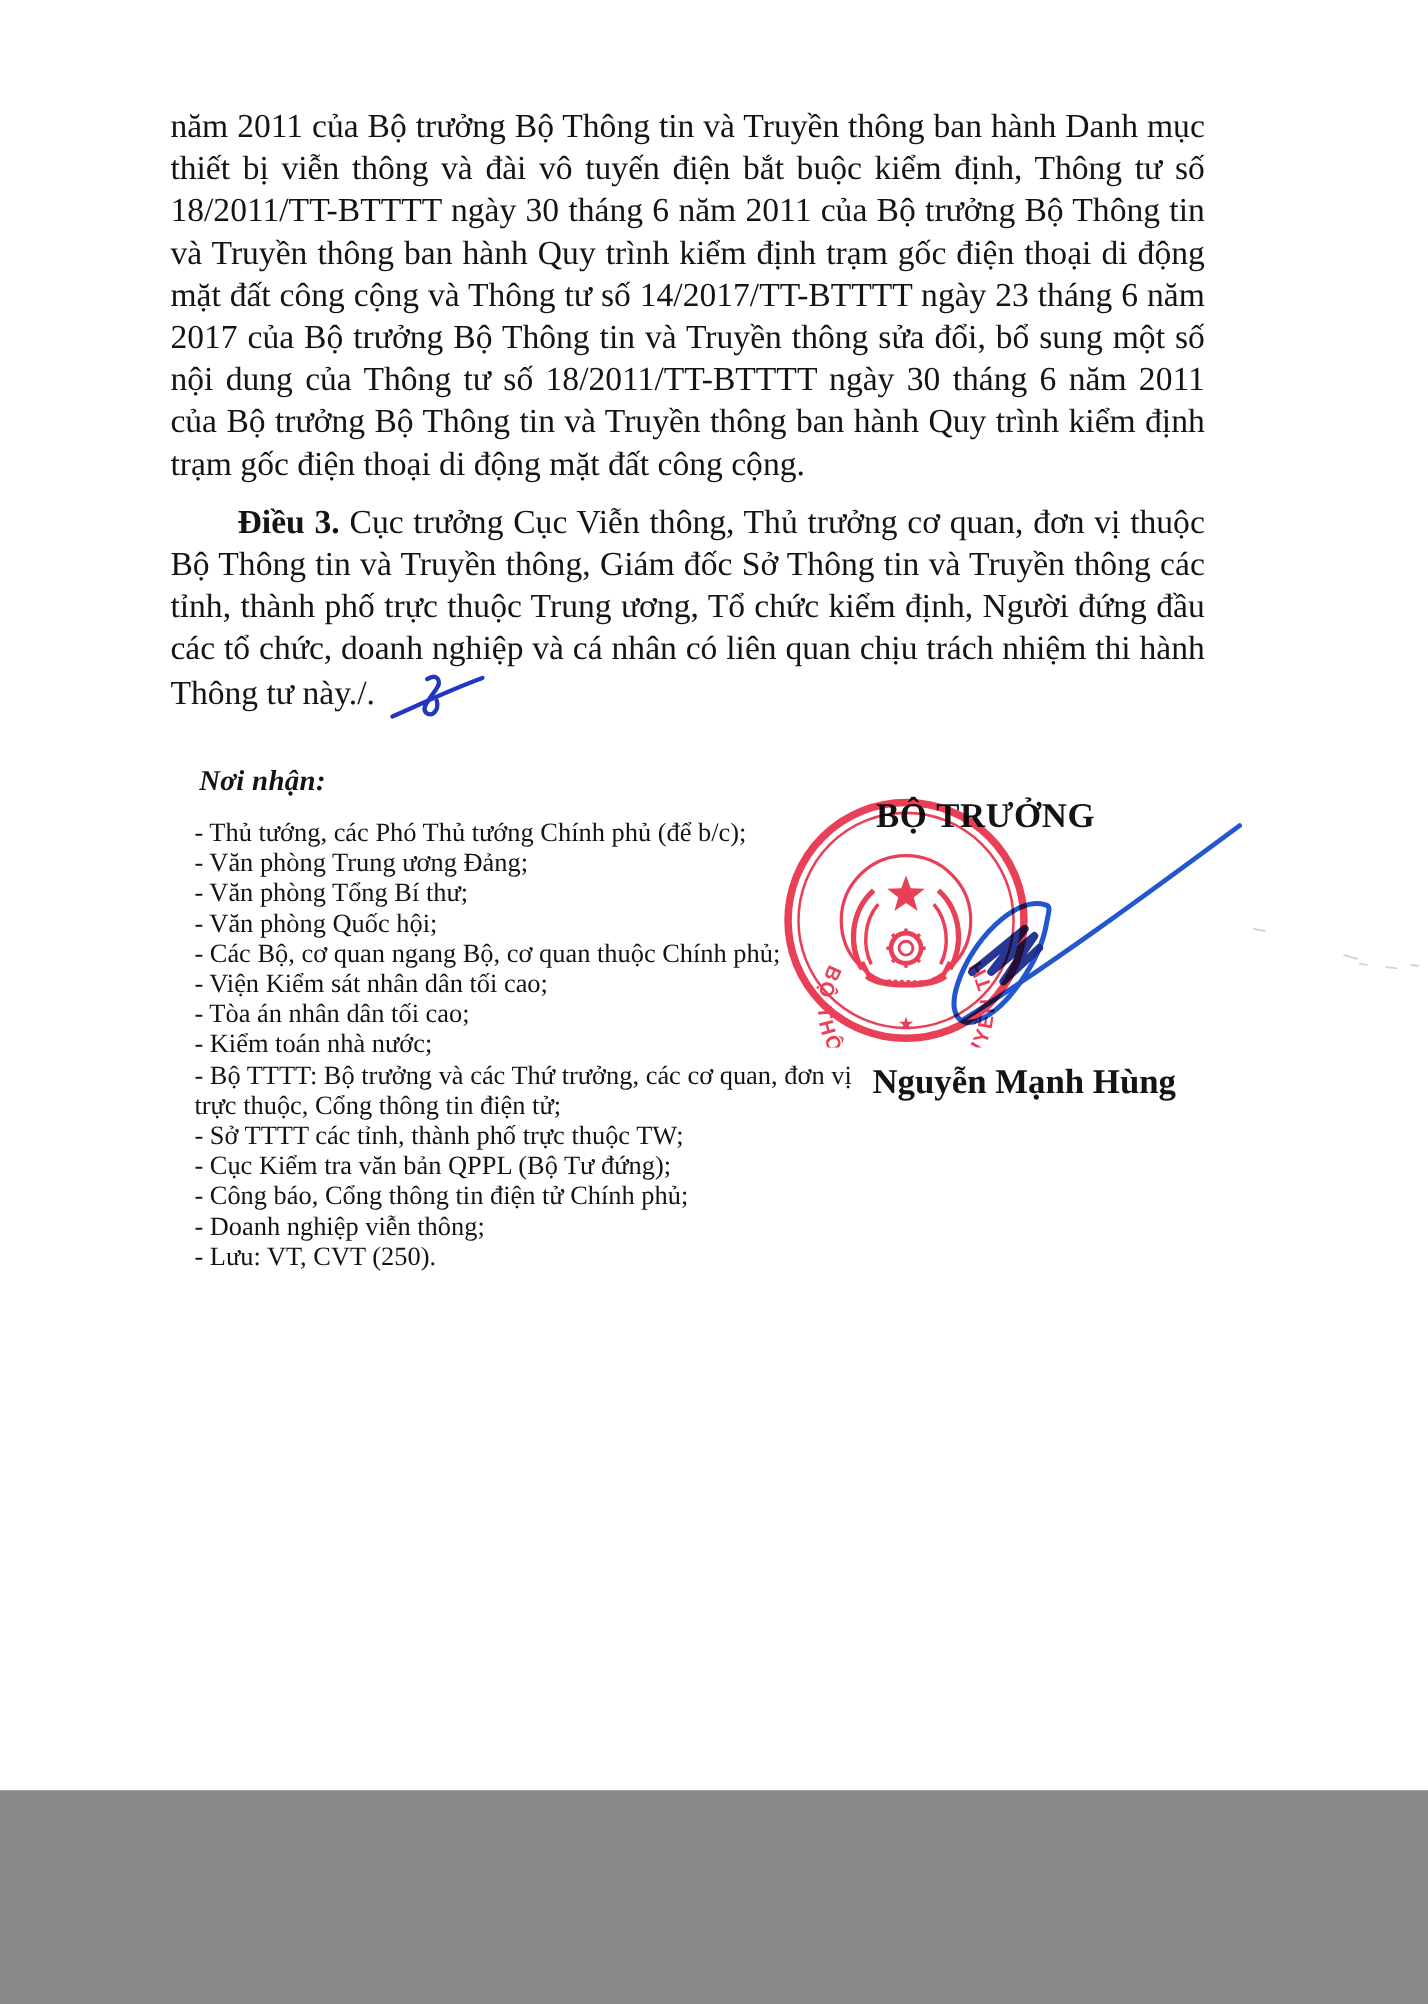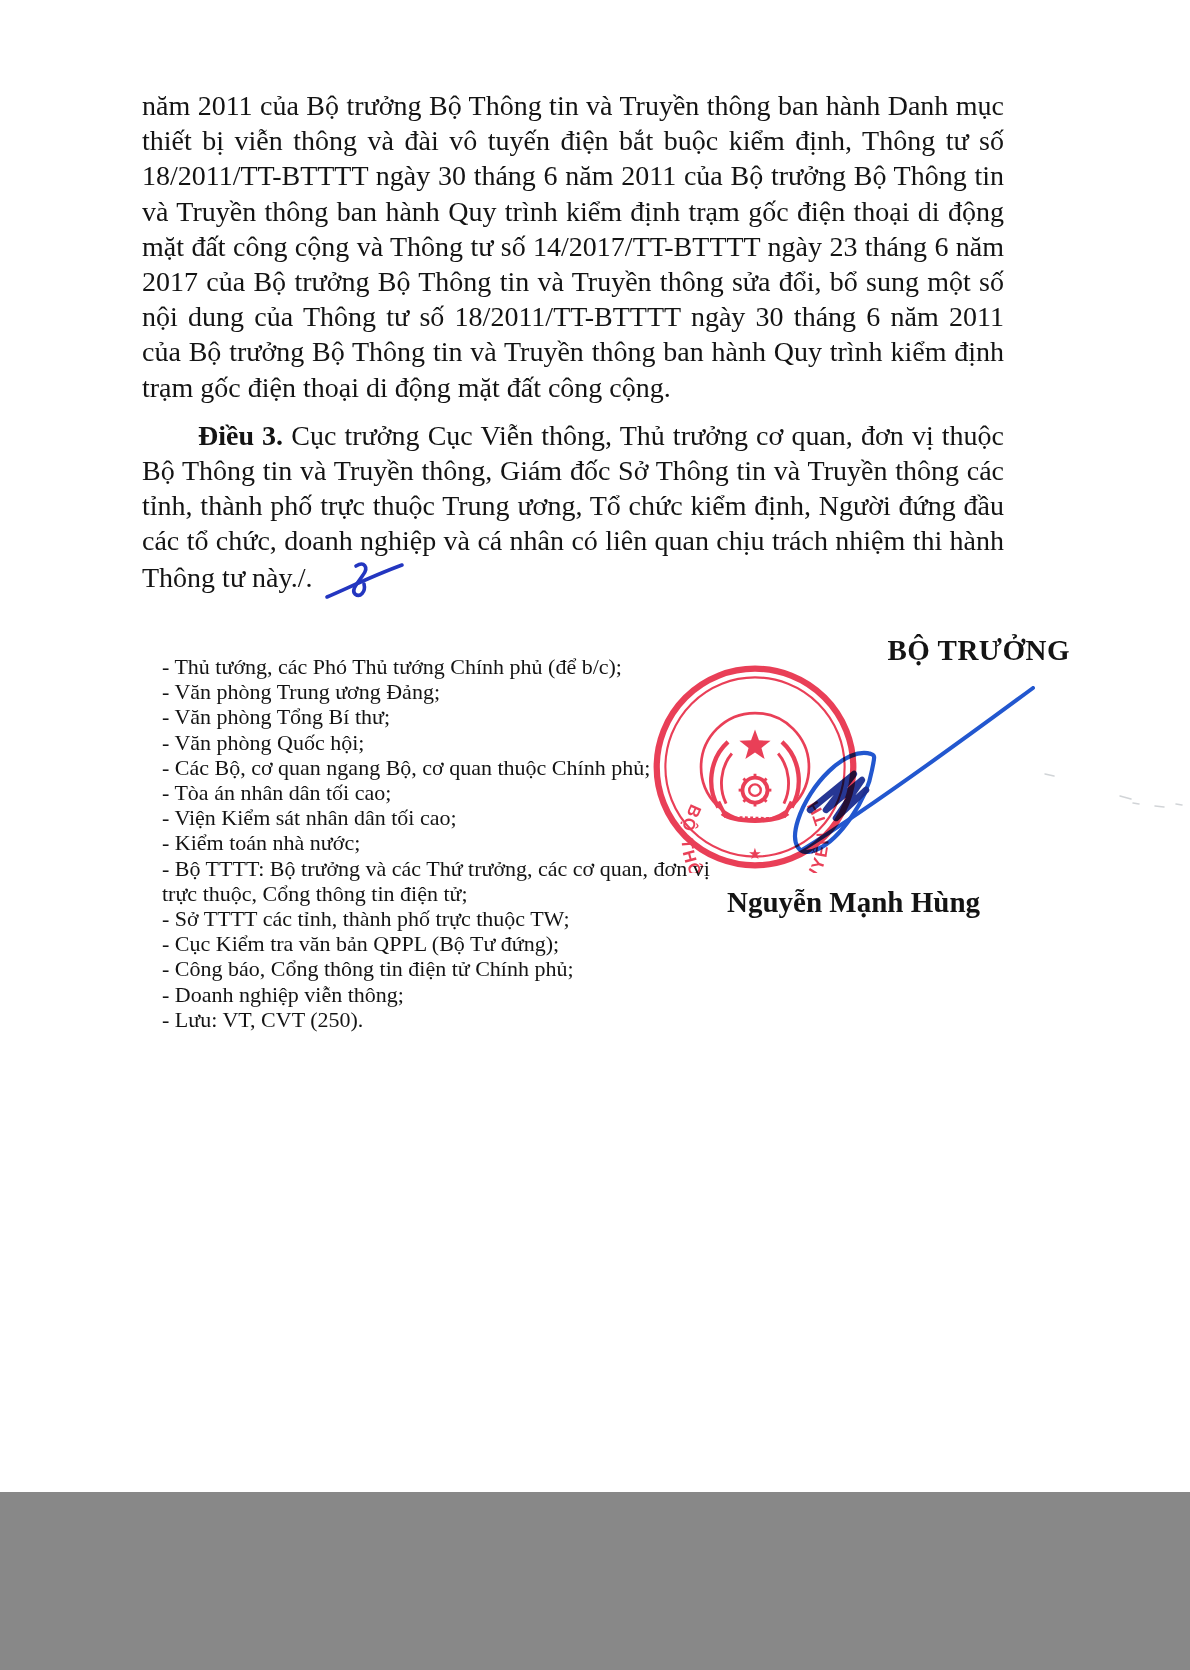--- a/index.html
+++ b/index.html
@@ -23,22 +23,22 @@
   .recipients{position:absolute;left:146px;top:638px;width:566px;}
   .recipients-heading{
     font-size:24px;font-weight:bold;font-style:italic;
     padding-left:20px;margin-bottom:6px;letter-spacing:.3px;
   }
   .recipients ul{
     list-style:none;margin:16px;padding:0;width:552px;
     font-size:22px;line-height:25.2px;
   }
   .signer-title{
-    position:absolute;left:730px;top:634px;width:340px;
-    text-align:right;font-size:29px;font-weight:bold;letter-spacing:.5px;
+    position:absolute;left:730px;top:664px;width:340px;
+    text-align:left;font-size:29px;font-weight:bold;letter-spacing:.5px;
   }
   .signer-name{
     position:absolute;left:727px;top:886px;width:340px;
     font-size:29px;font-weight:bold;
   }
   .page-number{
     position:absolute;left:1045px;top:1532px;width:40px;
     font-size:28px;text-align:center;
   }
   .seal{
@@ -72,28 +72,29 @@
 
   <div class="body-text">
     <p class="para">năm 2011 của Bộ trưởng Bộ Thông tin và Truyền thông ban hành Danh mục thiết bị viễn thông và đài vô tuyến điện bắt buộc kiểm định, Thông tư số 18/2011/TT-BTTTT ngày 30 tháng 6 năm 2011 của Bộ trưởng Bộ Thông tin và Truyền thông ban hành Quy trình kiểm định trạm gốc điện thoại di động mặt đất công cộng và Thông tư số 14/2017/TT-BTTTT ngày 23 tháng 6 năm 2017 của Bộ trưởng Bộ Thông tin và Truyền thông sửa đổi, bổ sung một số nội dung của Thông tư số 18/2011/TT-BTTTT ngày 30 tháng 6 năm 2011 của Bộ trưởng Bộ Thông tin và Truyền thông ban hành Quy trình kiểm định trạm gốc điện thoại di động mặt đất công cộng.</p>
     <p class="para indent"><strong>Điều 3.</strong><span> Cục trưởng Cục Viễn thông, Thủ trưởng cơ quan, đơn vị thuộc Bộ Thông tin và Truyền thông, Giám đốc Sở Thông tin và Truyền thông các tỉnh, thành phố trực thuộc Trung ương, Tổ chức kiểm định, Người đứng đầu các tổ chức, doanh nghiệp và cá nhân có liên quan chịu trách nhiệm thi hành Thông tư này./.</span><svg class="paraph-svg" width="88" height="42" viewBox="0 0 88 42" aria-hidden="true">
         <path class="ink-paraph" stroke-width="3.6" d="M 36,7 C 44,2 49,8 43,16 C 37,25 31,31 35,35 C 40,39 46,33 44,25"></path>
         <path class="ink-paraph" stroke-width="3.6" d="M 7,38 C 26,30 52,17 82,6"></path>
       </svg></p>
   </div>
 
   <div class="recipients">
+    <div class="recipients-heading">Nơi nhận:</div>
     <ul>
       <li>- Thủ tướng, các Phó Thủ tướng Chính phủ (để b/c);</li>
       <li>- Văn phòng Trung ương Đảng;</li>
       <li>- Văn phòng Tổng Bí thư;</li>
       <li>- Văn phòng Quốc hội;</li>
       <li>- Các Bộ, cơ quan ngang Bộ, cơ quan thuộc Chính phủ;</li>
+      <li>- Viện Kiểm sát nhân dân tối cao;</li>
       <li>- Tòa án nhân dân tối cao;</li>
-      <li>- Viện Kiểm sát nhân dân tối cao;</li>
       <li>- Kiểm toán nhà nước;</li>
       <li>- Bộ TTTT: Bộ trưởng và các Thứ trưởng, các cơ quan, đơn vị trực thuộc, Cổng thông tin điện tử;</li>
       <li>- Sở TTTT các tỉnh, thành phố trực thuộc TW;</li>
       <li>- Cục Kiểm tra văn bản QPPL (Bộ Tư đứng);</li>
       <li>- Công báo, Cổng thông tin điện tử Chính phủ;</li>
       <li>- Doanh nghiệp viễn thông;</li>
       <li>- Lưu: VT, CVT (250).</li>
     </ul>
   </div>
 

